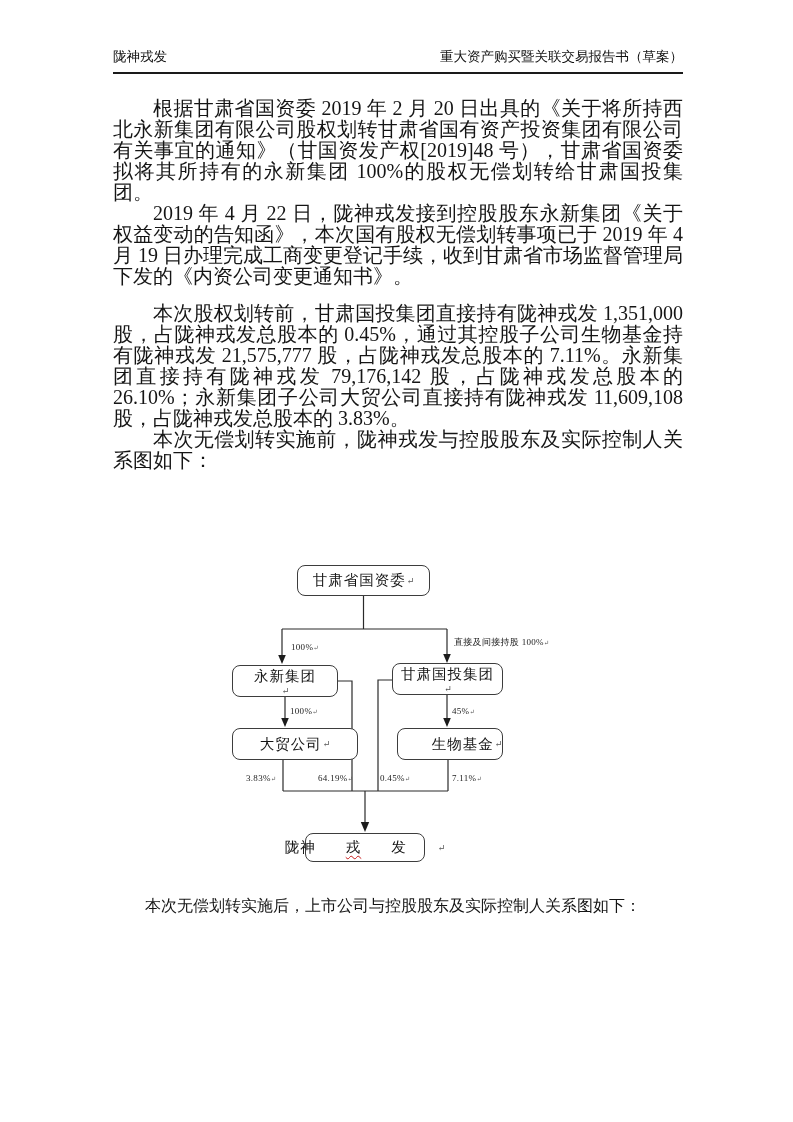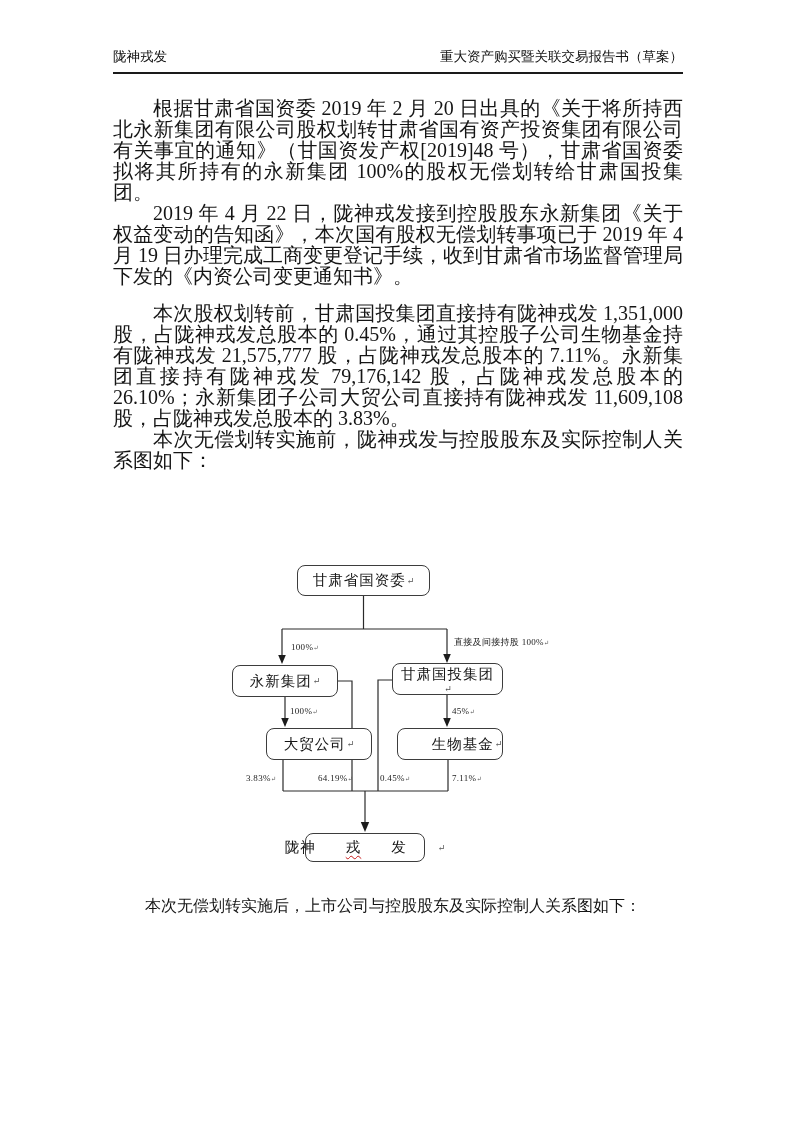--- a/index.html
+++ b/index.html
@@ -64,23 +64,23 @@
   .pmark { font-size: 0.72em; color: #555; letter-spacing: 0; }
   .node .pmark { font-size: 9px; margin-left: 1px; }
   .squiggle {
     text-decoration: underline wavy #c61a1a;
     text-decoration-thickness: 1px;
     text-underline-offset: 3px;
   }
 
   
   .n-sasac    { left: 297px; top:   9px; width: 133px; height: 31px; }
-  .n-yongxin  { left: 232px; top: 109px; width: 106px; height: 32px; }
+  .n-yongxin  { left: 232px; top: 109px; width: 106px; height: 32px; flex-direction: column; }
   .n-guotou   { left: 392px; top: 107px; width: 111px; height: 32px; flex-direction: column; }
-  .n-damao    { left: 232px; top: 172px; width: 106px; height: 32px; margin-left: 34px; }
+  .n-damao    { left: 232px; top: 172px; width: 126px; height: 32px; }
   .n-shengwu  { left: 397px; top: 172px; width: 106px; height: 32px; padding-left: 34px; }
   .n-longshen { left: 305px; top: 277px; width: 120px; height: 29px; gap: 30px; }
 
   
   .l-sasac-yongxin  { left: 291px; top:  86px; }
   .l-sasac-guotou   { left: 454px; top:  80px; }
   .l-yongxin-damao  { left: 290px; top: 150px; }
   .l-guotou-shengwu { left: 452px; top: 150px; }
   .l-damao-direct   { left: 246px; top: 217px; }
   .l-yongxin-direct { left: 318px; top: 217px; }

